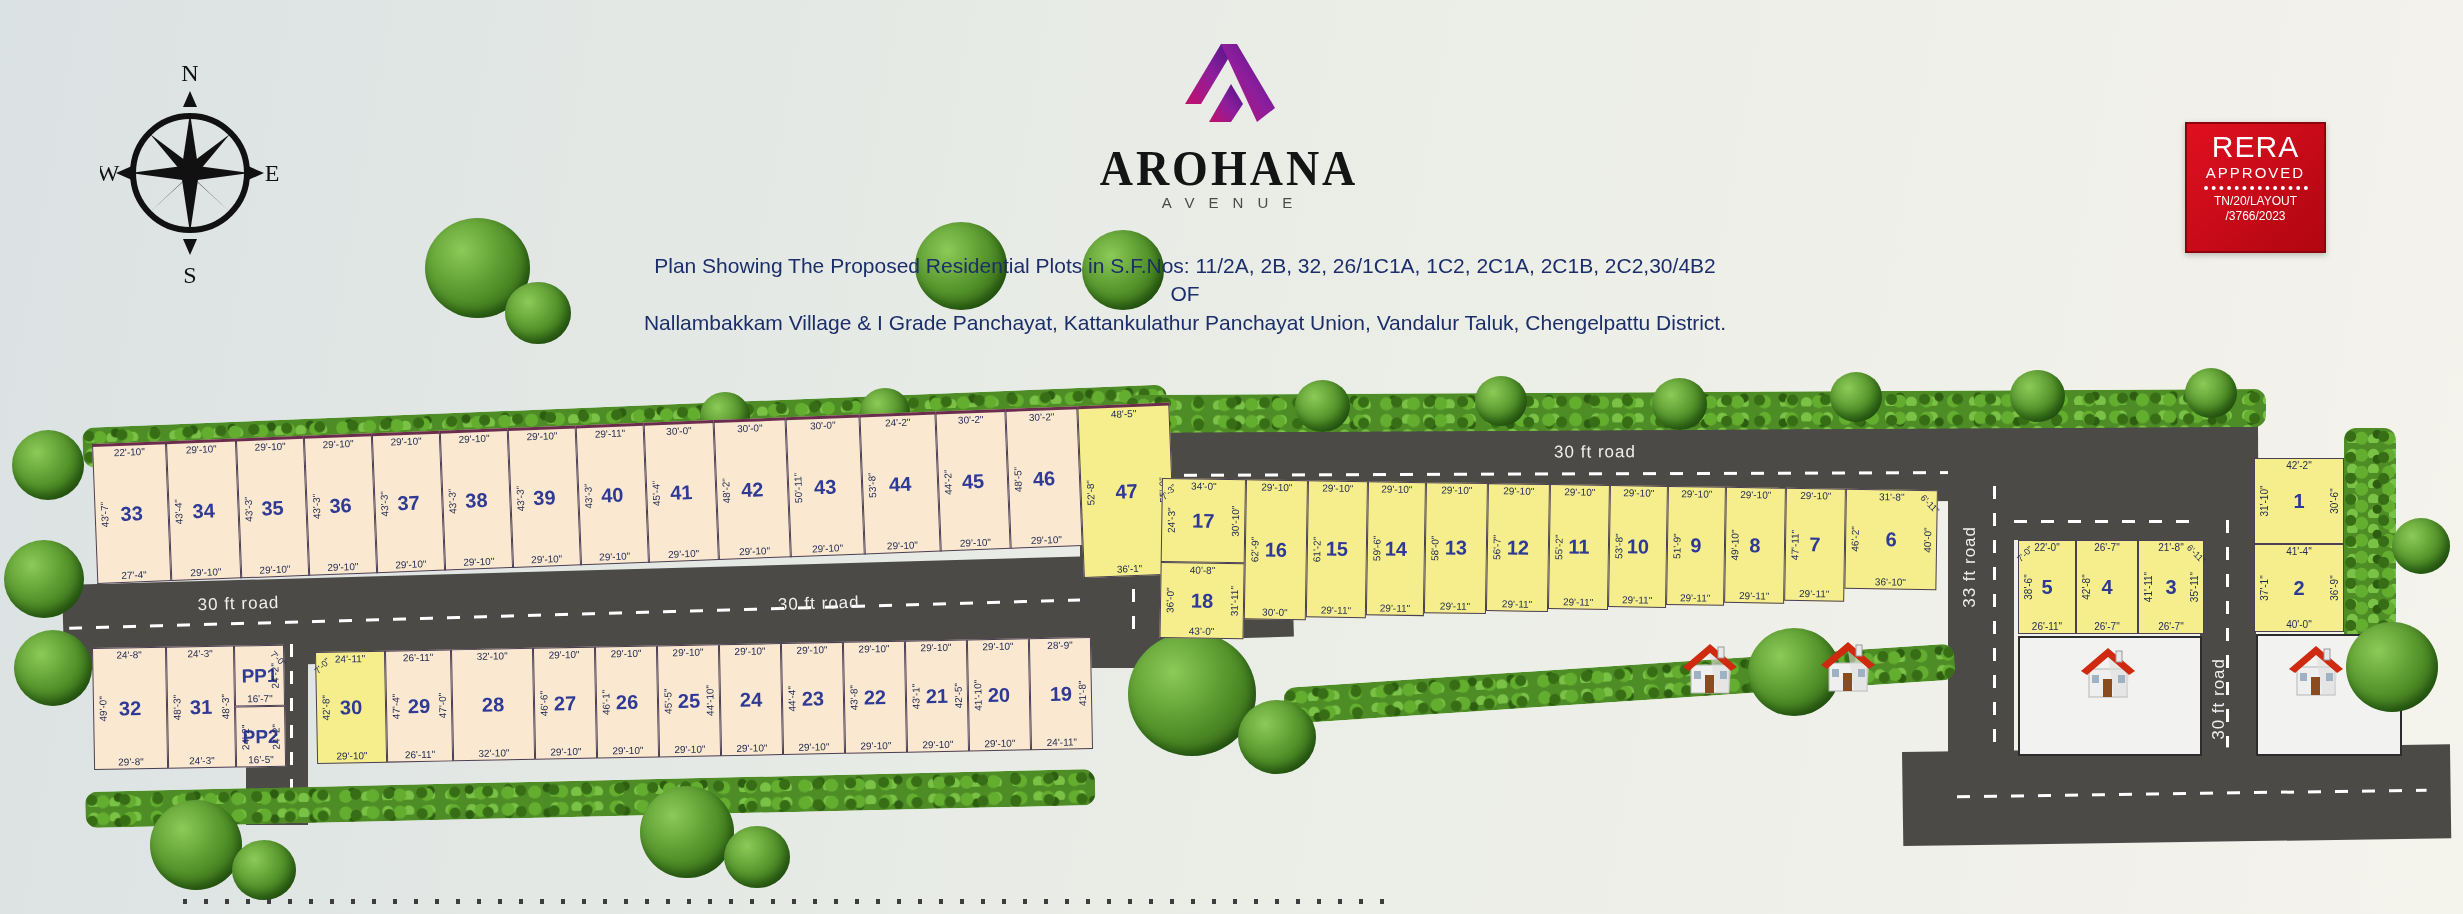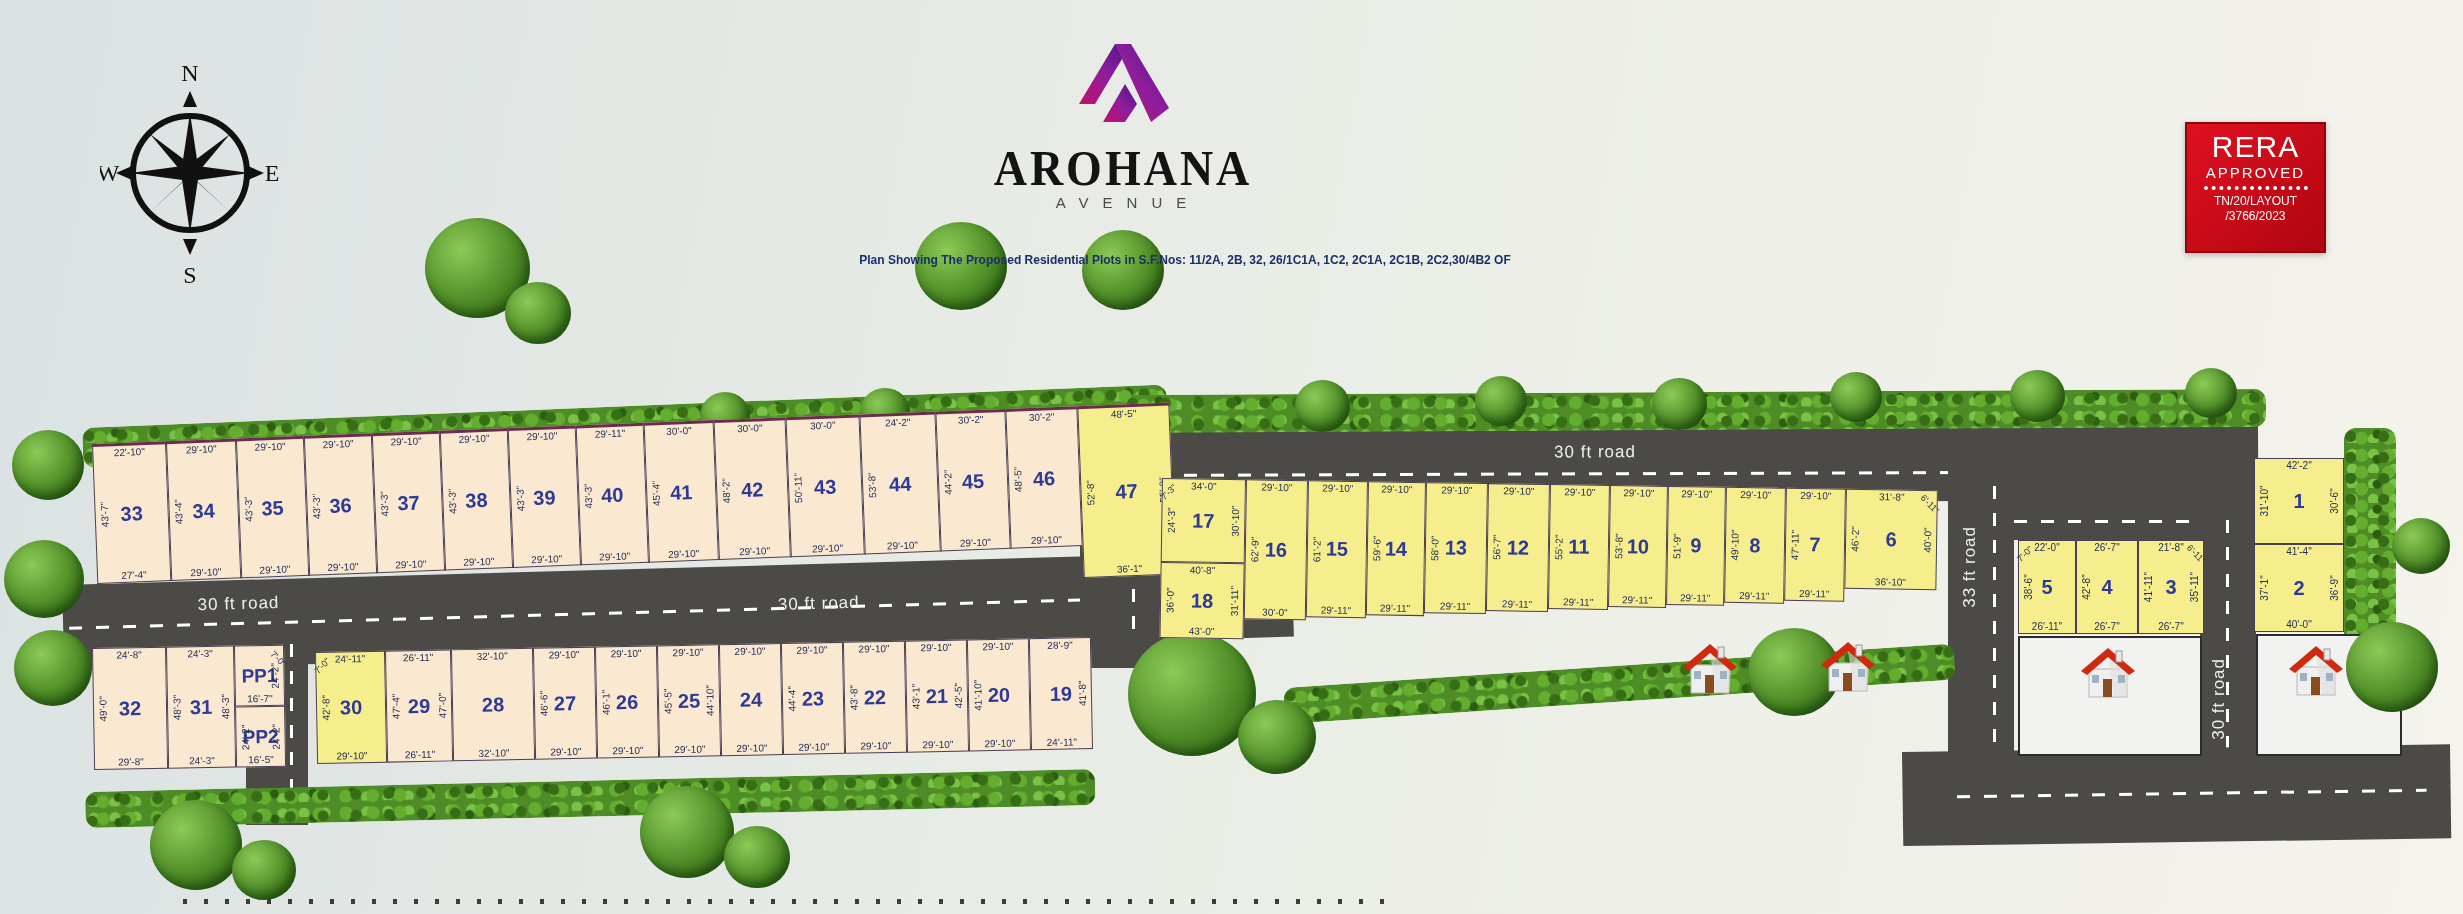--- a/index.html
+++ b/index.html
@@ -1,27 +1,27 @@
 <!DOCTYPE html>
 <html><head>
 <meta charset="utf-8">
 <style>
   html,body{margin:0;padding:0}
   body{width:2463px;height:914px;position:relative;overflow:hidden;
        background:linear-gradient(100deg,#dbe2e3 0%,#e9ece6 45%,#f4f3ec 100%);
        font-family:"Liberation Sans",sans-serif;}
   
   .compass{position:absolute;left:100px;top:55px;z-index:6}
-  .logo{position:absolute;left:968px;top:26px;width:310px;text-align:center;z-index:6}
+  .logo{position:absolute;left:1074px;top:26px;width:310px;text-align:center;z-index:6}
   .logo-mark{display:block;margin:0 auto}
   .logo-name{font-family:"Liberation Serif",serif;font-weight:bold;font-size:46px;letter-spacing:3px;
              color:#141414;transform:scaleY(1.12);line-height:1.05}
   .logo-sub{font-size:15px;letter-spacing:14px;color:#4a4a4a;margin-top:2px;padding-left:10px}
   .titleblock{position:absolute;left:640px;top:252px;width:1090px;text-align:center;z-index:6;color:#1b2e6a}
-  .t-line{font-size:12px;font-weight:bold;line-height:1.35}
+  .t-line{font-size:21px;font-weight:normal;line-height:1.35}
   .t-approve{font-size:19px;font-weight:bold;margin-top:10px}
   .t-rera{font-size:19px;font-weight:bold;margin-top:4px}
   .badge{position:absolute;left:2185px;top:122px;width:137px;height:127px;z-index:6;
          background:linear-gradient(135deg,#e01020,#b00610);border:2px solid #8f040c;
          color:#fff;text-align:center;box-shadow:0 2px 6px rgba(0,0,0,.25)}
   .badge-title{font-size:30px;letter-spacing:1px;margin-top:6px}
   .badge-sub{font-size:15px;letter-spacing:2px}
   .badge-dots{width:104px;margin:5px auto 4px auto;border-top:4px dotted #fff}
   .badge-ref{font-size:12px;line-height:1.25}
   
@@ -138,20 +138,21 @@
     <polygon points="6,78 42,18 58,18 22,78" fill="url(#g1)"></polygon>
     <polygon points="42,18 58,18 96,82 78,96" fill="url(#g1)"></polygon>
     <polygon points="30,96 52,58 64,78 52,96" fill="url(#g1)"></polygon>
   </svg>
   <div class="logo-name">AROHANA</div>
   <div class="logo-sub">AVENUE</div>
 </div>
 
 <div class="titleblock">
   <div class="t-line">Plan Showing The Proposed Residential Plots in S.F.Nos: 11/2A, 2B, 32, 26/1C1A, 1C2, 2C1A, 2C1B, 2C2,30/4B2 OF</div>
+  <div class="t-line">Nallambakkam Village &amp; I Grade Panchayat, Kattankulathur Panchayat Union, Vandalur Taluk, Chengelpattu District.</div>
 </div>
 
 <div class="badge">
   <div class="badge-title">RERA</div>
   <div class="badge-sub">APPROVED</div>
   <div class="badge-dots"></div>
   <div class="badge-ref">TN/20/LAYOUT</div>
   <div class="badge-ref">/3766/2023</div>
 </div>
 

